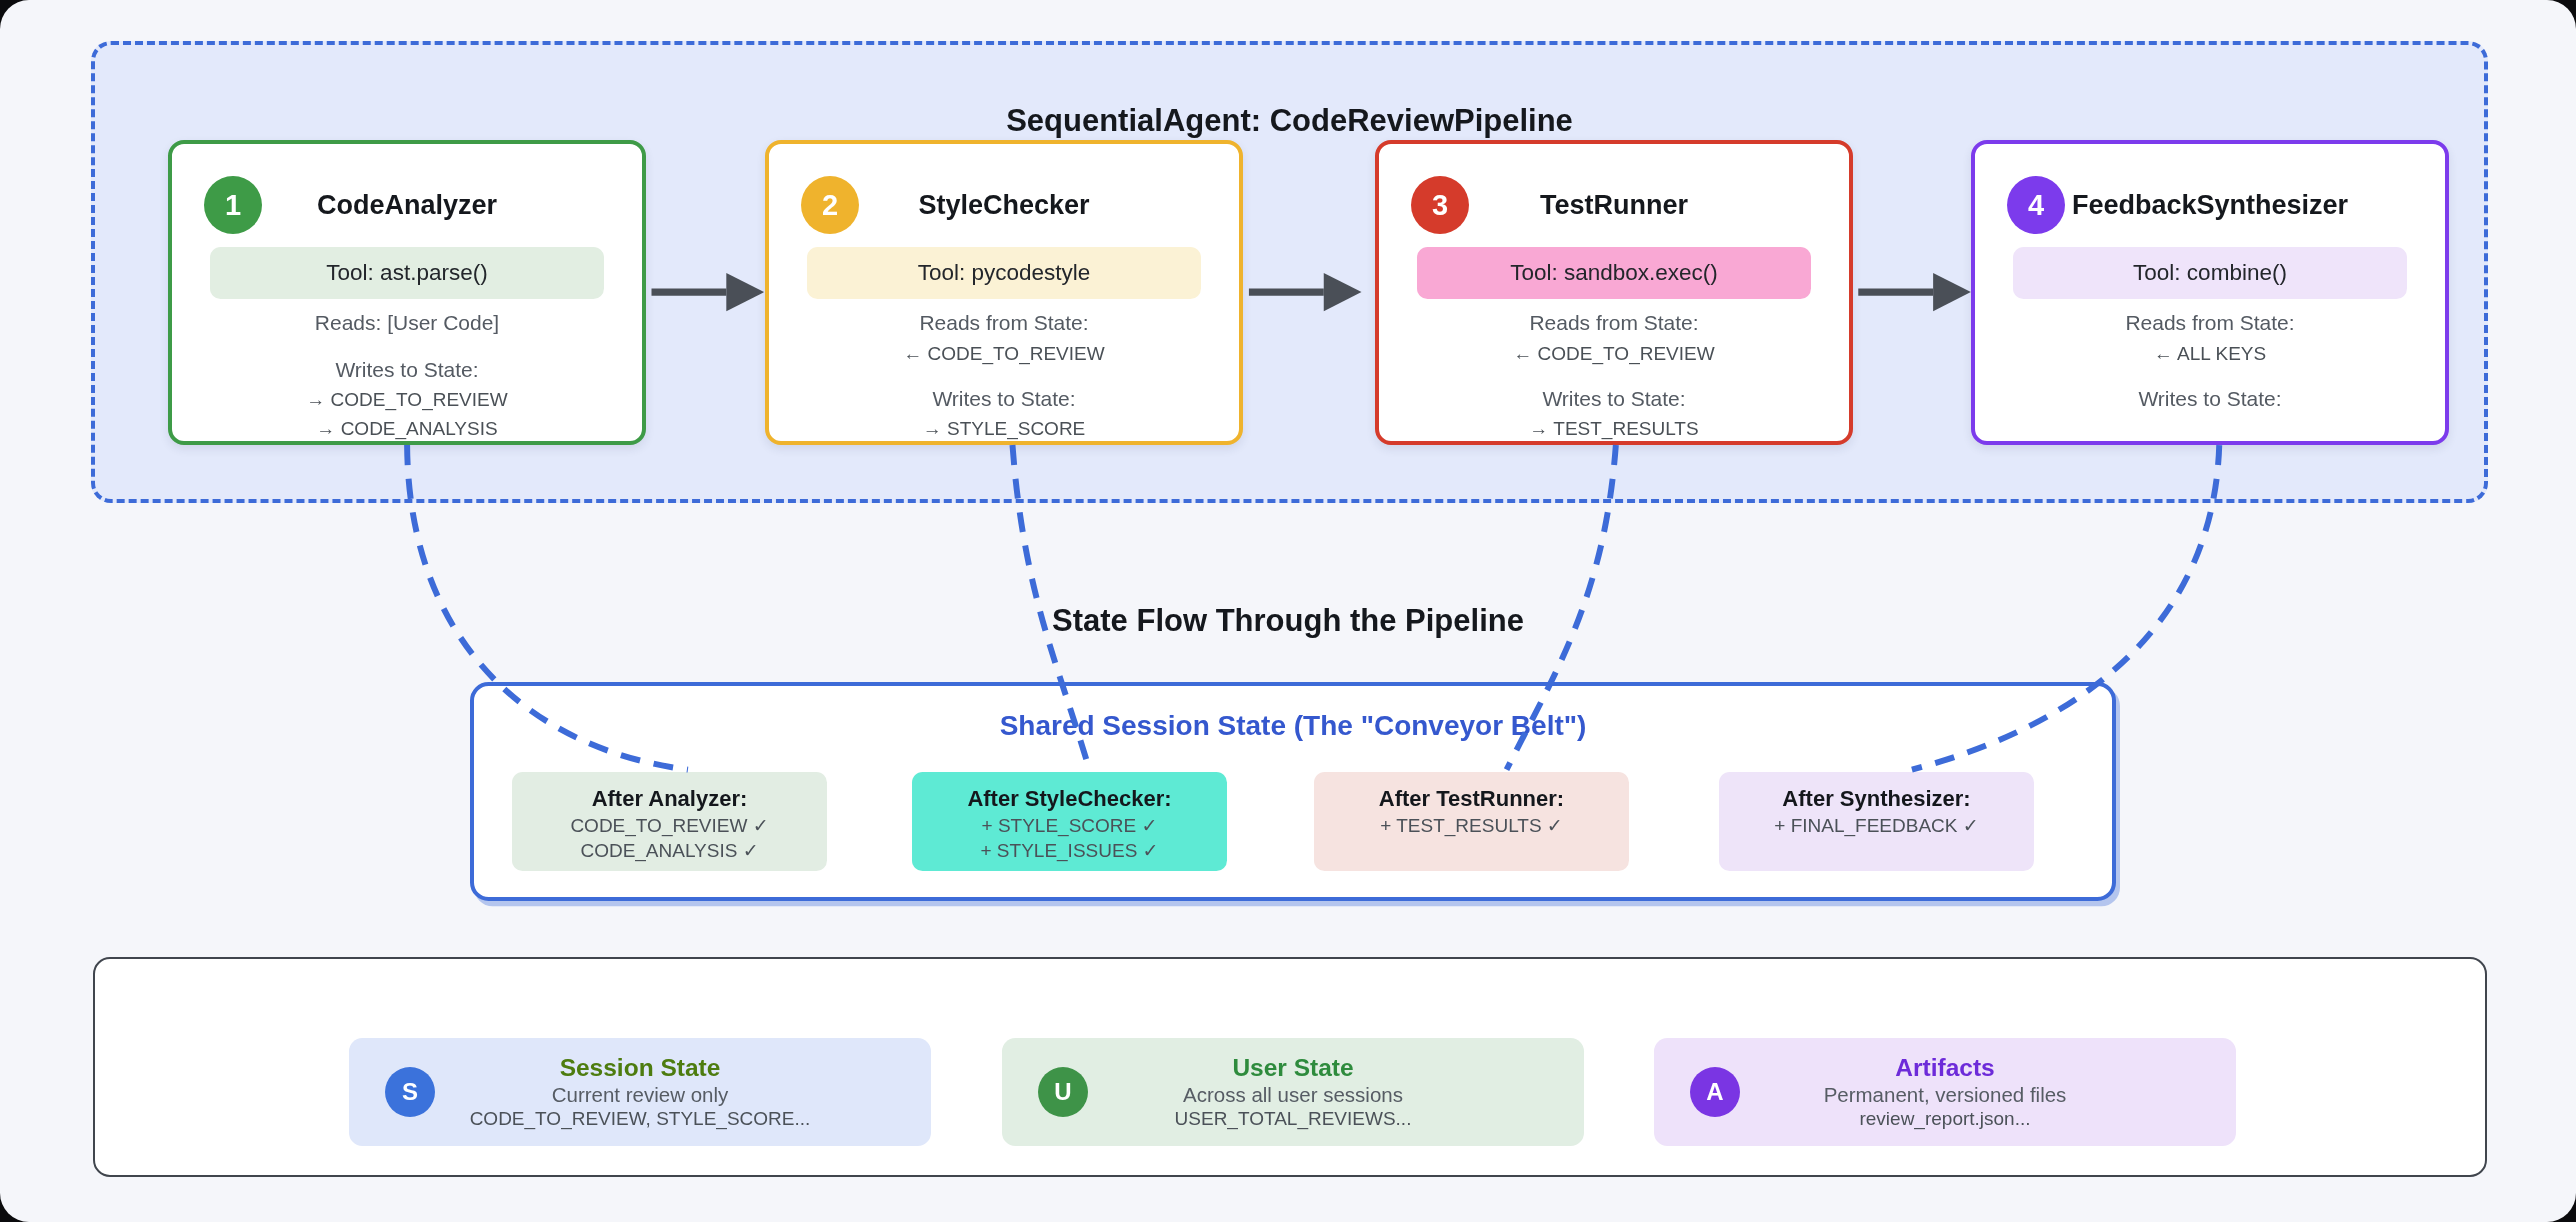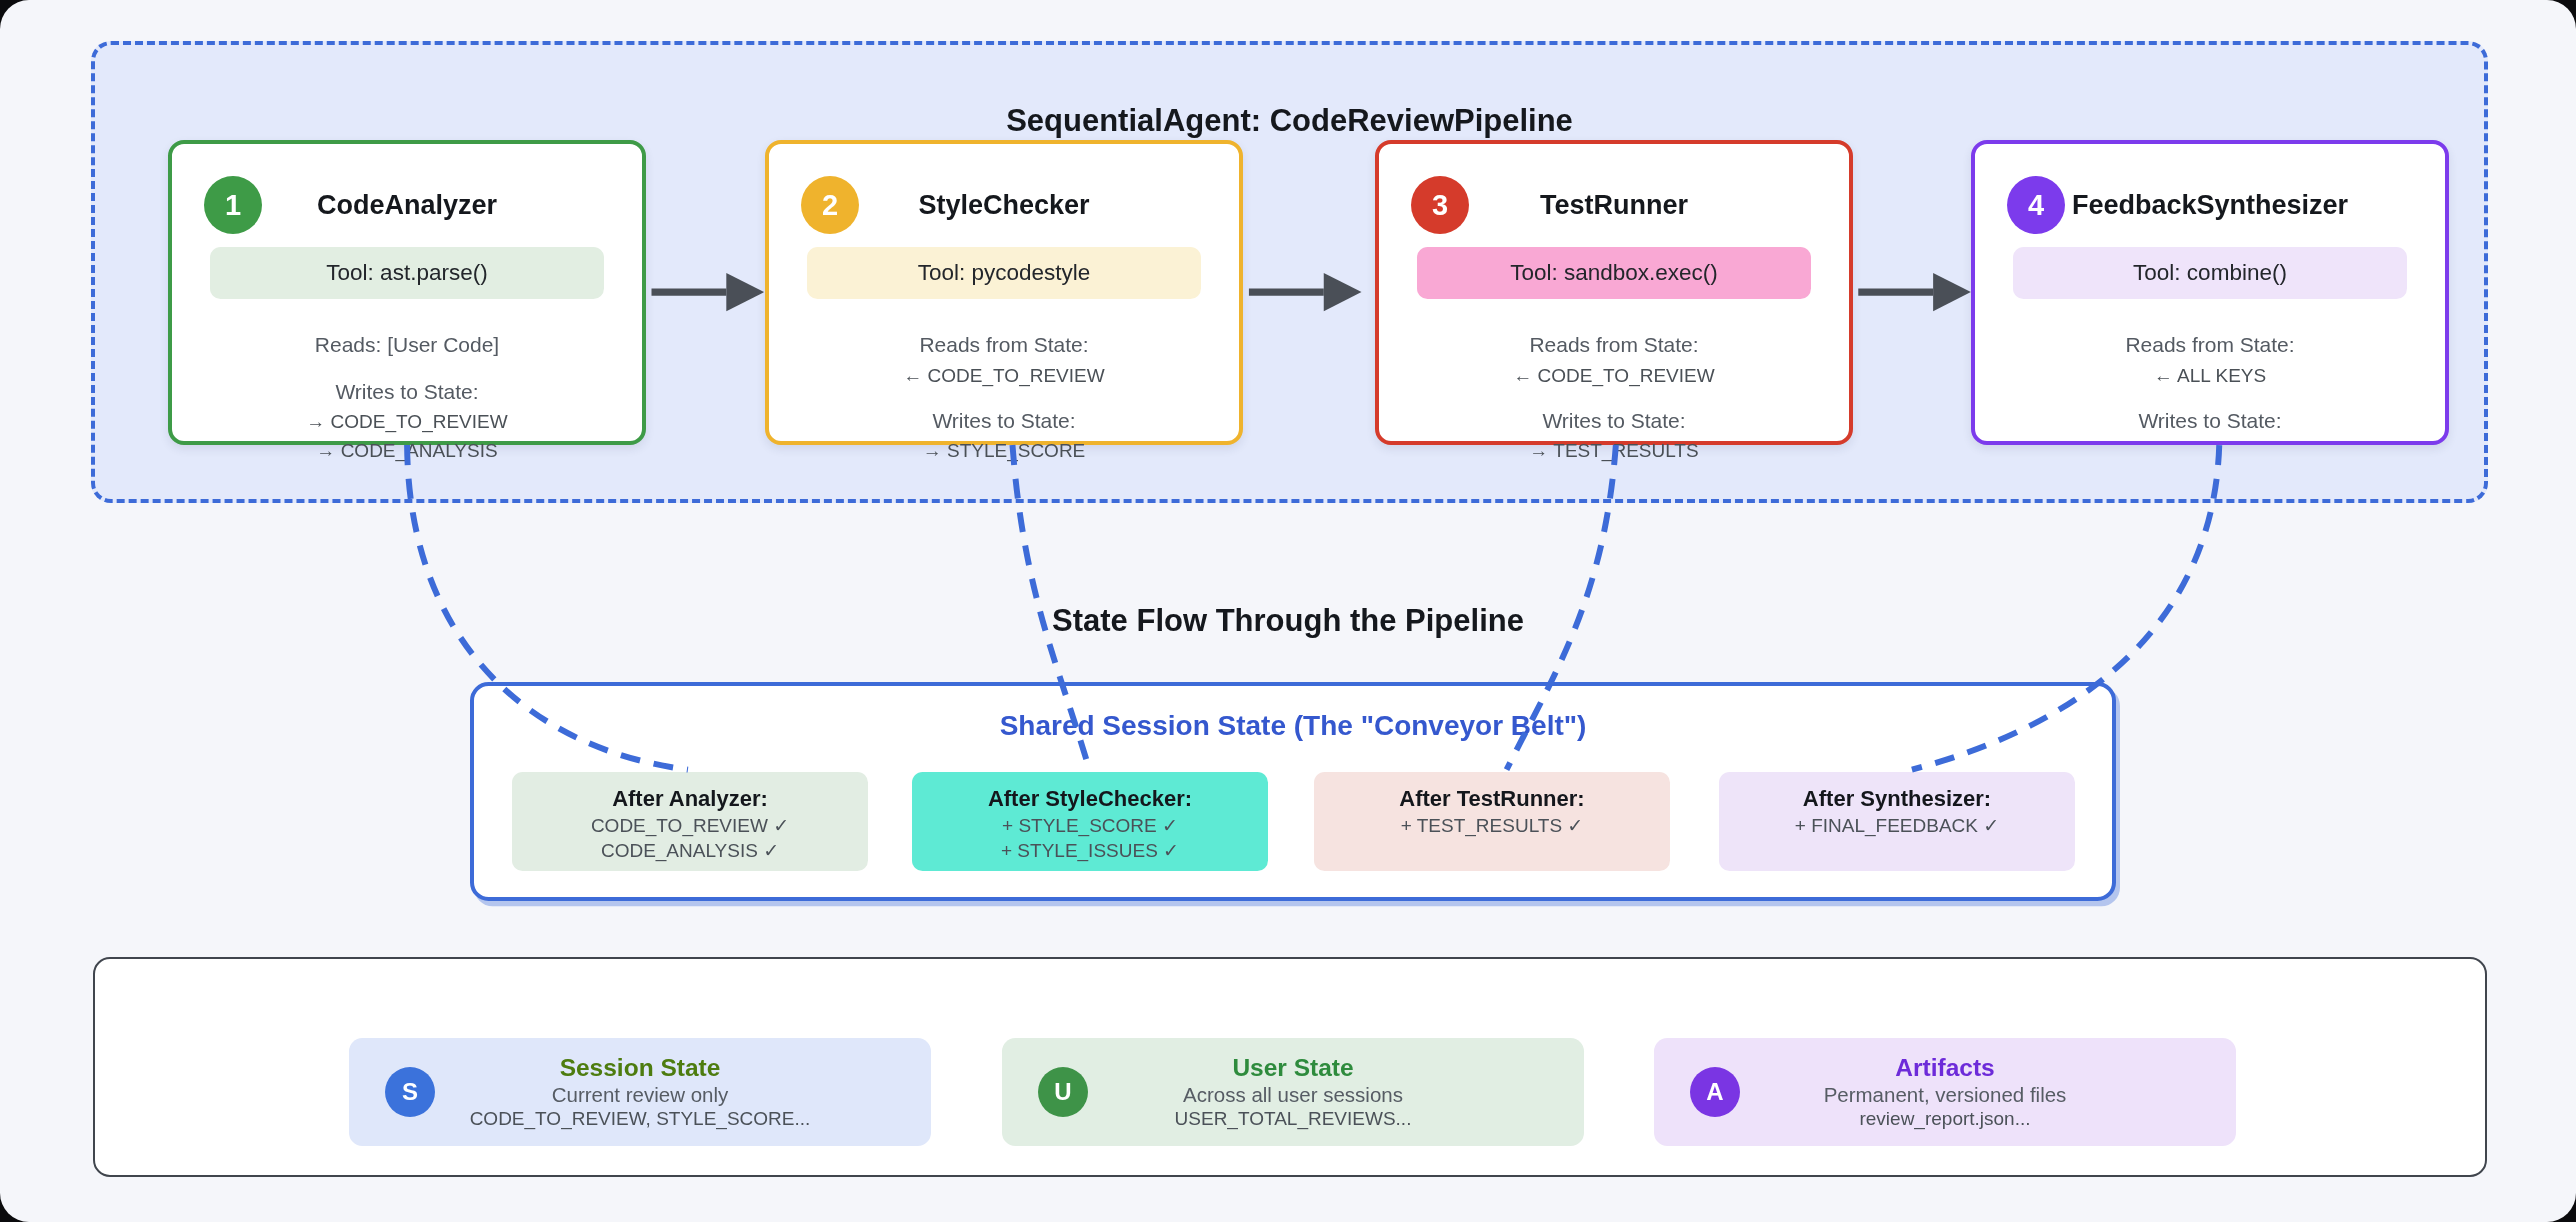--- a/index.html
+++ b/index.html
@@ -24,32 +24,32 @@
   .c2 .num-badge{background:#d53b2b;}
   .c3 .num-badge{background:#7c3bec;}
   .agent-name{position:absolute;left:0;top:46px;width:100%;text-align:center;font-size:27px;font-weight:700;color:#15181d;}
 
   .tool-pill{margin:9.3px 38px 0 38px;height:52px;border-radius:10.6px;display:flex;align-items:center;justify-content:center;font-size:22.5px;color:#23262b;}
   .c0 .tool-pill{background:#E2EEE2;}
   .c1 .tool-pill{background:#FBF2D5;}
   .c2 .tool-pill{background:#f9a8d4;}
   .c3 .tool-pill{background:#EFE4FA;}
 
-  .io{margin-top:31px;text-align:center;}
+  .io{margin-top:9px;text-align:center;}
   .io-label{font-size:21px;color:#545a62;line-height:30.5px;}
   .io-key{font-size:19px;color:#4a5056;line-height:29px;}
   .io + .io{margin-top:16px;}
 
   
   .flow-title{position:absolute;left:0;top:603px;width:100%;text-align:center;font-size:31px;font-weight:700;color:#15181d;}
 
   .state-box{position:absolute;left:470px;top:682px;width:1646px;height:219px;background:#ffffff;border:4px solid #3D6BD8;border-radius:18.6px;box-sizing:border-box;box-shadow:4px 5.3px 0 rgba(61,107,216,.35);}
   .state-box-title{position:absolute;left:0;top:24px;width:100%;text-align:center;font-size:28px;font-weight:700;color:#3558CE;}
 
-  .snap{position:absolute;top:772px;width:356px;height:99px;border-radius:10.6px;text-align:center;box-sizing:border-box;padding-top:12px;}
+  .snap{position:absolute;top:772px;width:315px;height:99px;border-radius:10.6px;text-align:center;box-sizing:border-box;padding-top:12px;}
   .snap.s0{left:512px;background:#E2EDE3;}
   .snap.s1{left:912px;background:#5eead4;}
   .snap.s2{left:1314px;background:#F6E3E0;}
   .snap.s3{left:1719px;background:#EEE4F9;}
   .snap-title{font-size:22px;font-weight:700;color:#14171c;line-height:29px;}
   .snap-line{font-size:19px;color:#4b5158;line-height:25px;}
 
   
   .memory-box{position:absolute;left:93px;top:957px;width:2394px;height:220px;background:#ffffff;border:2.7px solid #40454d;border-radius:17px;box-sizing:border-box;}
   .memory-title{position:absolute;left:0;top:985px;width:100%;text-align:center;font-size:28.5px;font-weight:700;color:#15181d;}

